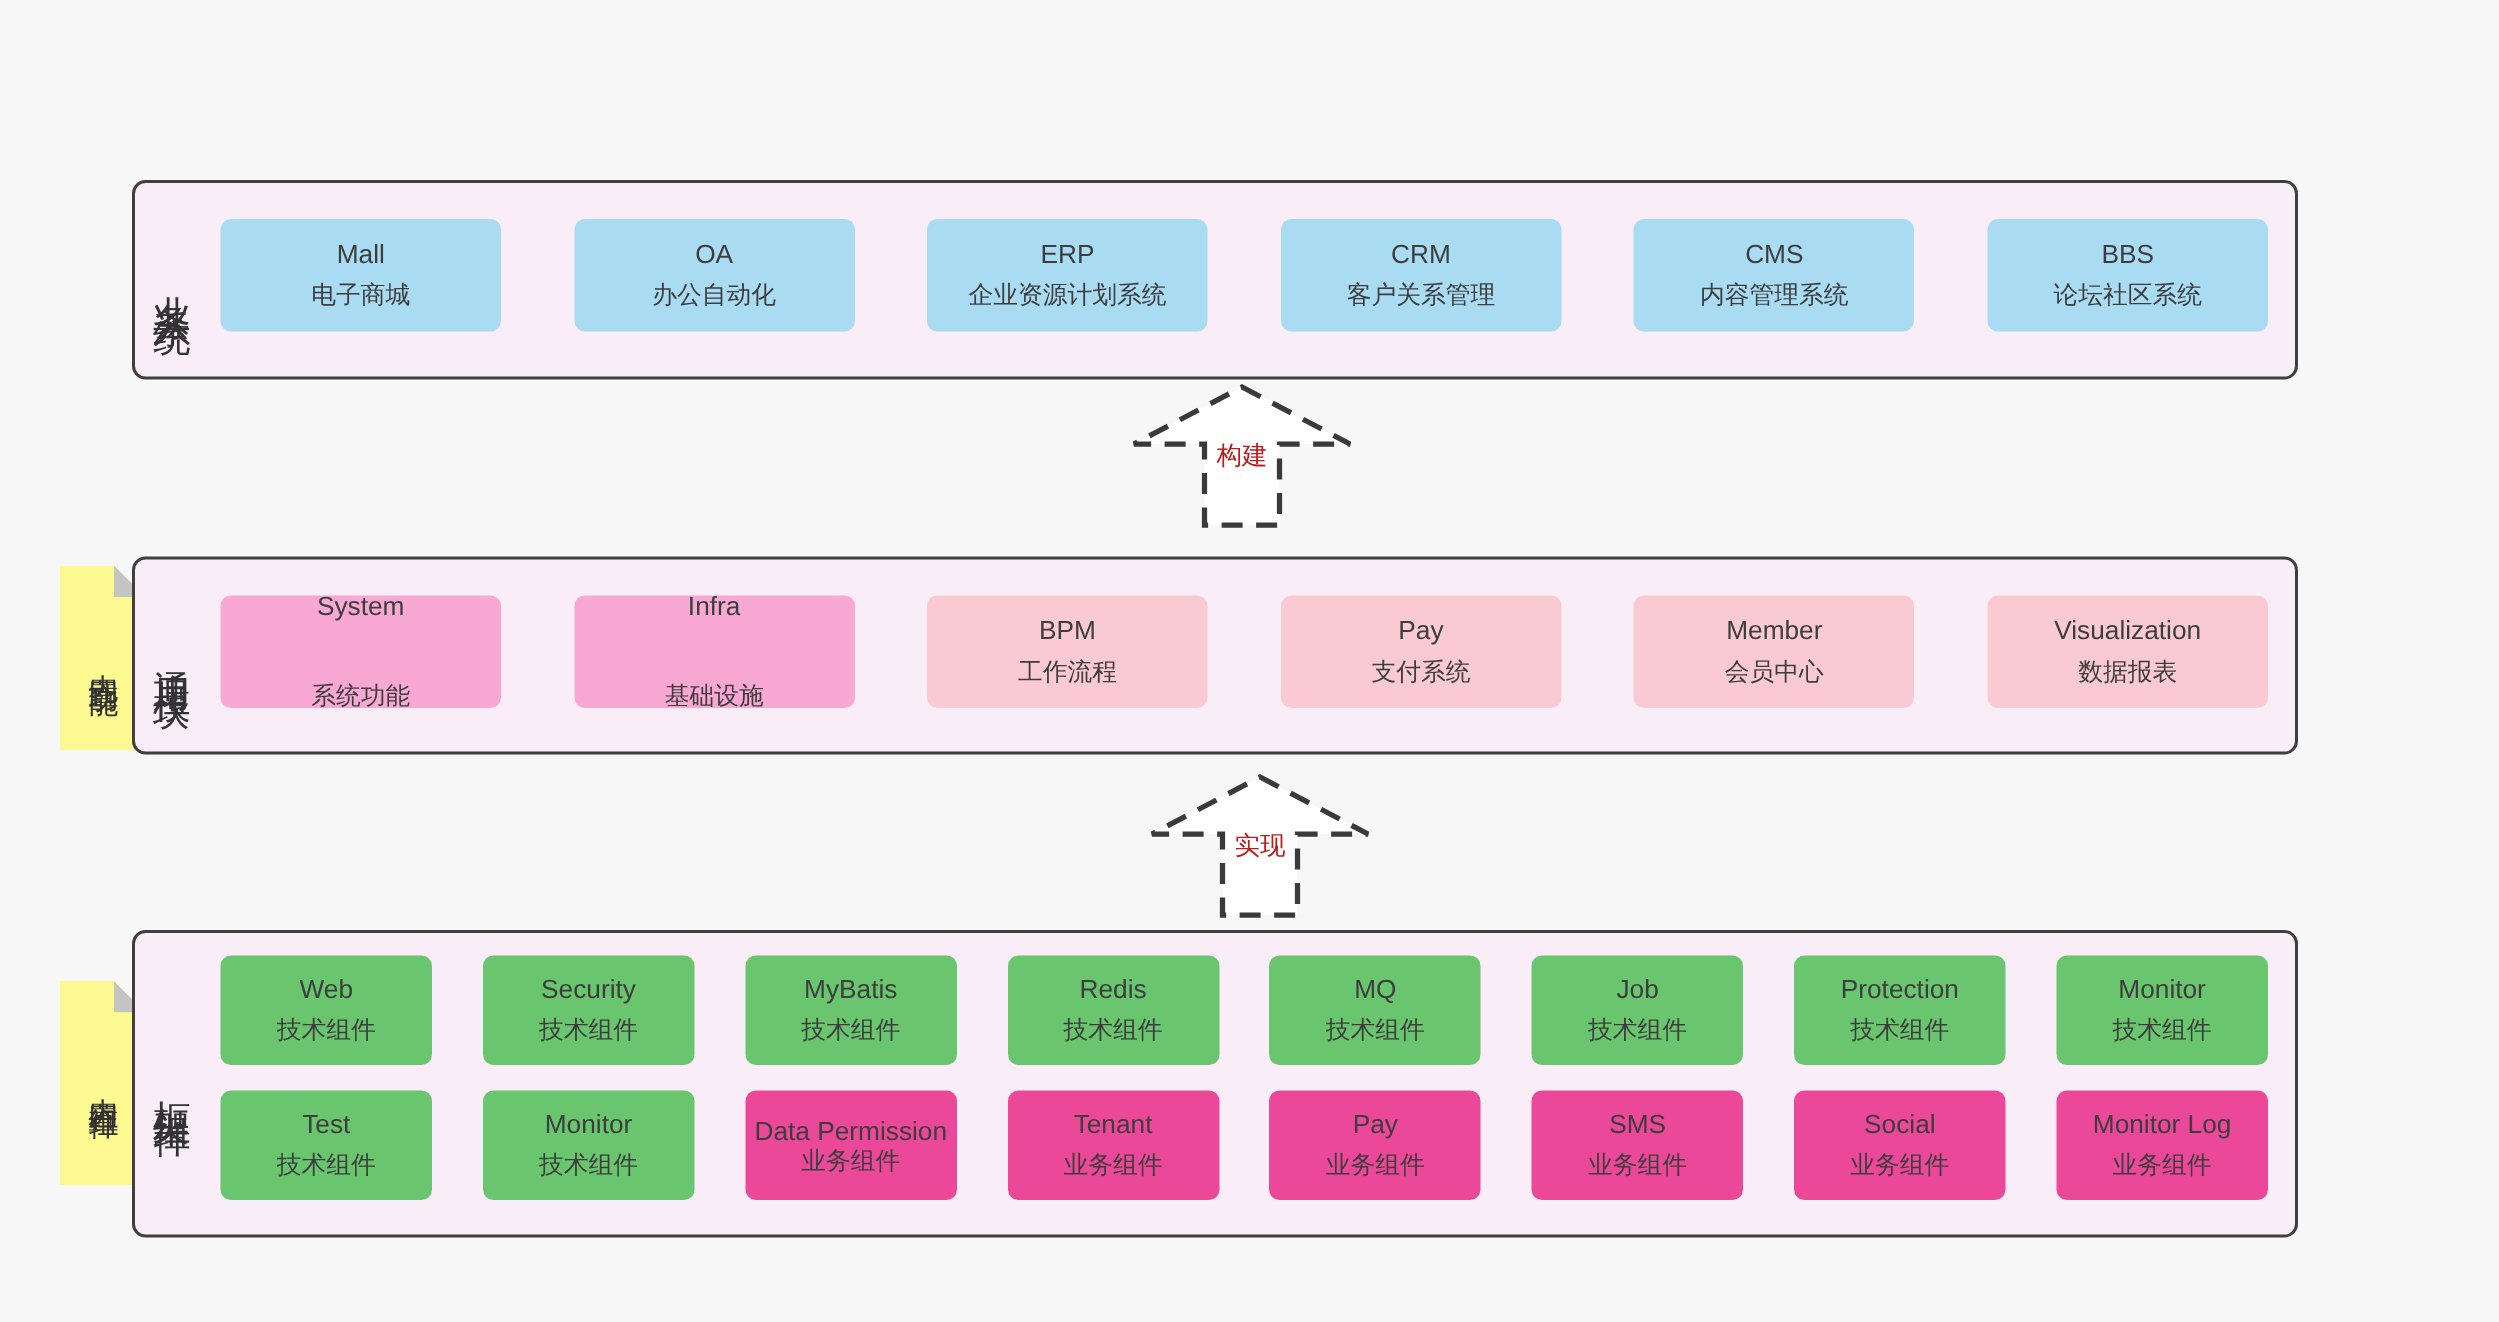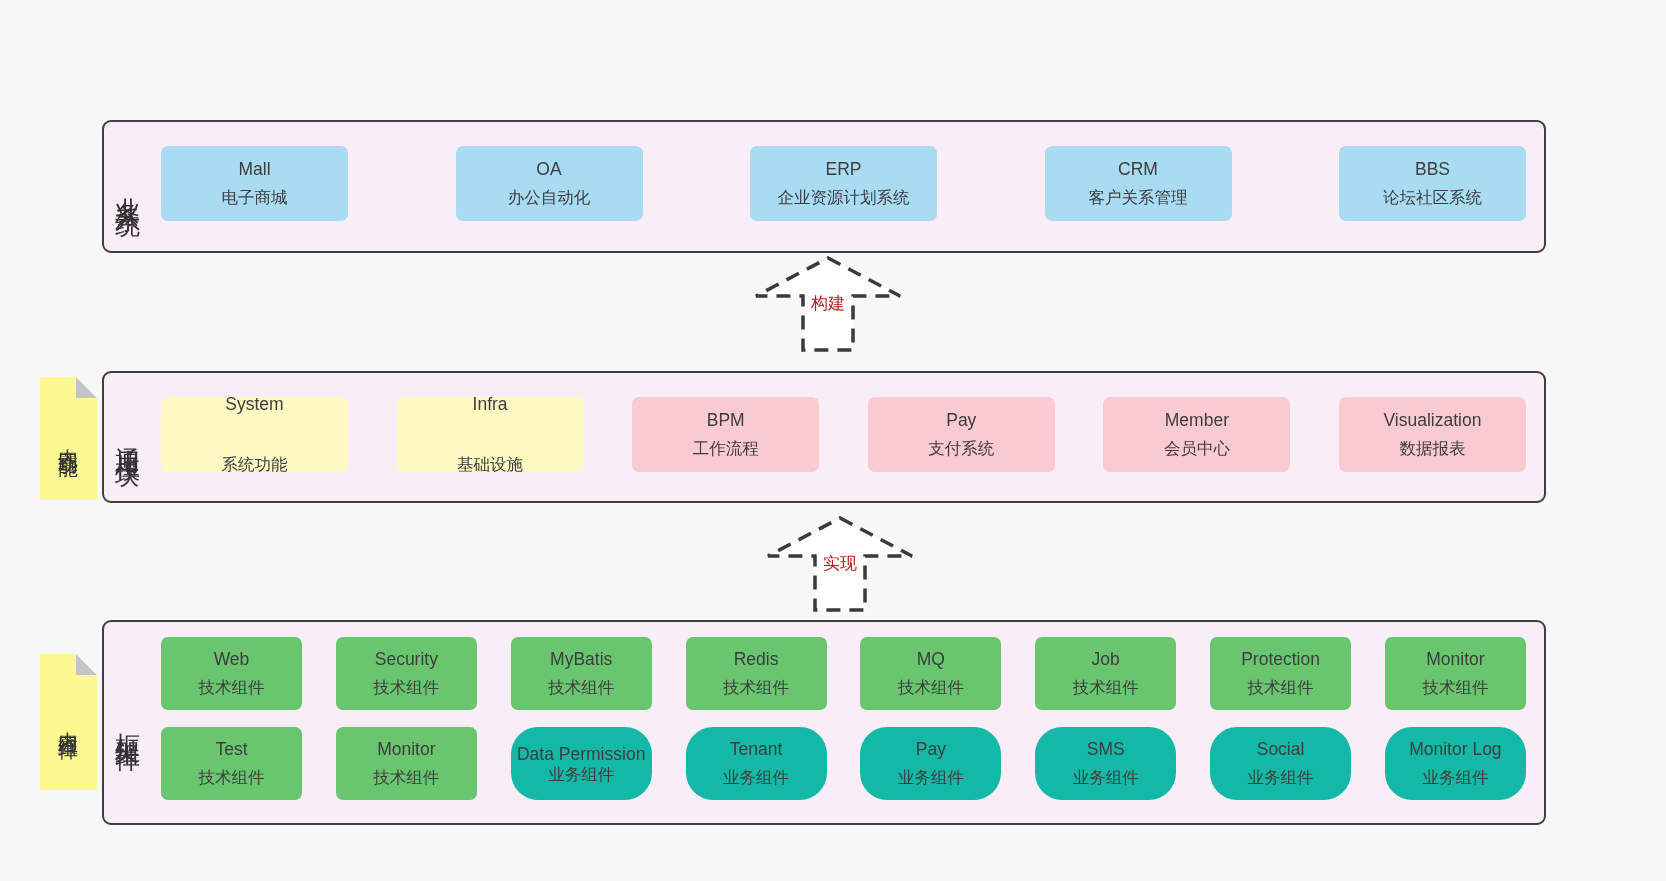--- a/index.html
+++ b/index.html
@@ -1,19 +1,19 @@
 <!DOCTYPE html>
 <html><head>
 <meta charset="utf-8">
 <style>
   html,body { margin:0; padding:0; background:#f7f7f7; font-family:"Liberation Sans","DejaVu Sans",sans-serif; }
   .canvas { position:relative; width:1666px; height:881px; background:#f7f7f7; overflow:hidden; }
 
   
-  .panel { position:absolute; left:102px; width:1444px; background:#f9edf7;
+  .panel { position:absolute; left:88px; width:1444px; background:#f9edf7;
            border:2px solid #3f3f3f; border-radius:9px; box-sizing:border-box; }
   .panel-1 { top:120px; height:133px; }
   .panel-2 { top:371px; height:132px; }
   .panel-3 { top:620px; height:205px; }
 
   .panel-label { position:absolute; left:11px; top:50%; transform:translateY(-50%);
                  writing-mode:vertical-rl; text-orientation:upright;
                  font-size:25px; color:#333; letter-spacing:5px; line-height:1; }
 
   .box-row { position:absolute; left:57px; right:18px; display:flex; justify-content:space-between; }
@@ -23,24 +23,24 @@
 
   .sbox { border-radius:7px; display:flex; flex-direction:column; align-items:center;
           justify-content:center; text-align:center; color:#3d3d3d; box-sizing:border-box; padding:2px 6px; }
   .w-big { width:187px; height:75px; }
   .w-sml { width:141px; height:73px; }
   .sbox .t { font-size:17.5px; line-height:1.25; }
   .sbox .s { font-size:16.5px; line-height:1.25; margin-top:6px; }
   .tight .t, .tight .s { line-height:1.15; margin-top:1px; }
 
   .blue   { background:#a9dbf3; }
-  .red    { background:#fef9c3;gap:32px; }
+  .red    { background:#f9a8d4;gap:32px; }
   .pink   { background:#facad3; }
   .green  { background:#69c66f; }
-  .lgreen { background:#14b8a6;border-radius:27px; }
+  .lgreen { background:#ec4899; }
 
   
   .sticky { position:absolute; left:40px; width:57px; background:#fbf98f;
             clip-path:polygon(0 0, calc(100% - 21px) 0, 100% 21px, 100% 100%, 0 100%);
             display:flex; align-items:center; justify-content:center; }
   .sticky-1 { top:377px; height:123px; }
   .sticky-2 { top:654px; height:136px; }
   .fold { position:absolute; top:0; right:0; width:21px; height:21px; background:#c4c4c4;
           clip-path:polygon(0 0, 100% 100%, 0 100%); }
   .sticky-text { writing-mode:vertical-rl; text-orientation:upright; font-size:20px;
@@ -81,20 +81,24 @@
       </div>
       <div class="sbox w-big blue">
         <div class="t">ERP</div>
         <div class="s">企业资源计划系统</div>
       </div>
       <div class="sbox w-big blue">
         <div class="t">CRM</div>
         <div class="s">客户关系管理</div>
       </div>
       <div class="sbox w-big blue">
+        <div class="t">CMS</div>
+        <div class="s">内容管理系统</div>
+      </div>
+      <div class="sbox w-big blue">
         <div class="t">BBS</div>
         <div class="s">论坛社区系统</div>
       </div>
     </div>
   </div>
 
   <div class="arrow arrow-1">
     <svg viewBox="0 0 150 96">
       <polygon points="75,2 147,40 100,40 100,94 50,94 50,40 3,40" fill="#ffffff" stroke="#3a3a3a" stroke-width="3.5" stroke-dasharray="14 9"></polygon>
     </svg>

